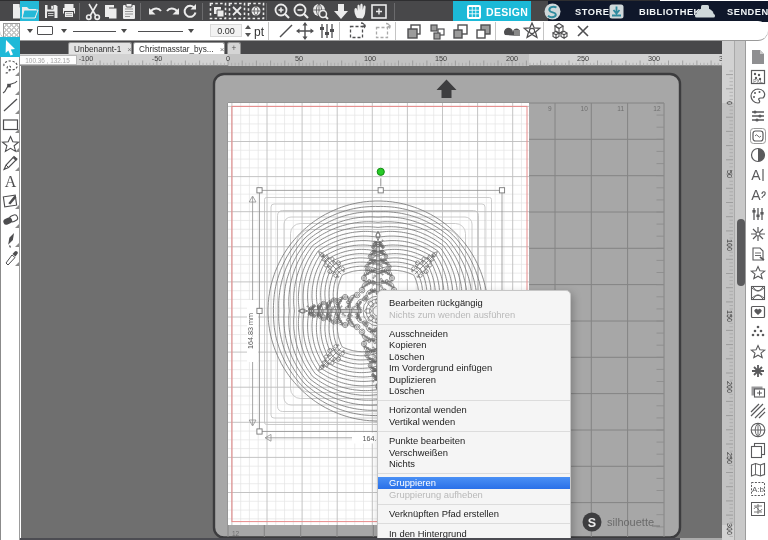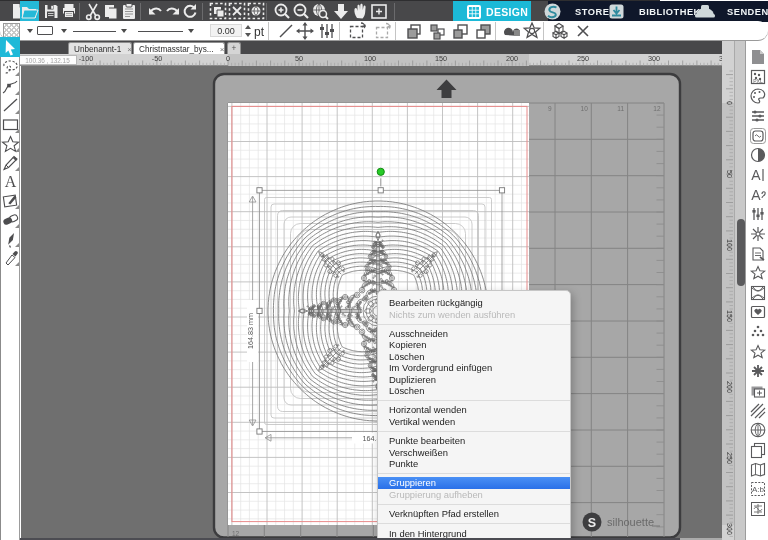--- a/index.html
+++ b/index.html
@@ -1142,21 +1142,21 @@
 <div class="mi">Löschen</div>
 <div class="mi">Im Vordergrund einfügen</div>
 <div class="mi">Duplizieren</div>
 <div class="mi">Löschen</div>
 <div class="msep"></div>
 <div class="mi">Horizontal wenden</div>
 <div class="mi">Vertikal wenden</div>
 <div class="msep"></div>
 <div class="mi">Punkte bearbeiten</div>
 <div class="mi">Verschweißen</div>
-<div class="mi">Punkte</div>
+<div class="mi">Nichts</div>
 <div class="msep"></div>
 <div class="mi hi">Gruppieren</div>
 <div class="mi dis">Gruppierung aufheben</div>
 <div class="msep"></div>
 <div class="mi">Verknüpften Pfad erstellen</div>
 <div class="msep"></div>
 <div class="mi">In den Hintergrund</div>
 </div>
 
 <div style="position:absolute;left:0;top:57px;width:1.3px;height:483px;background:#8b8b8b"></div>

